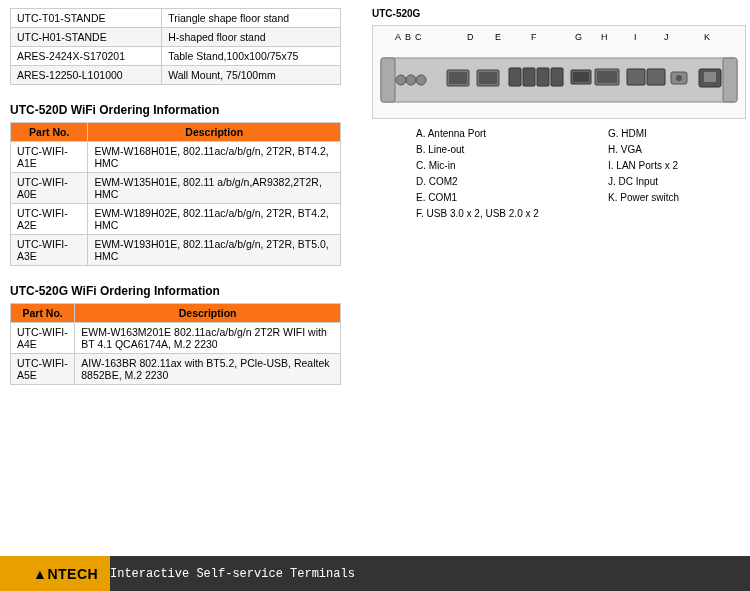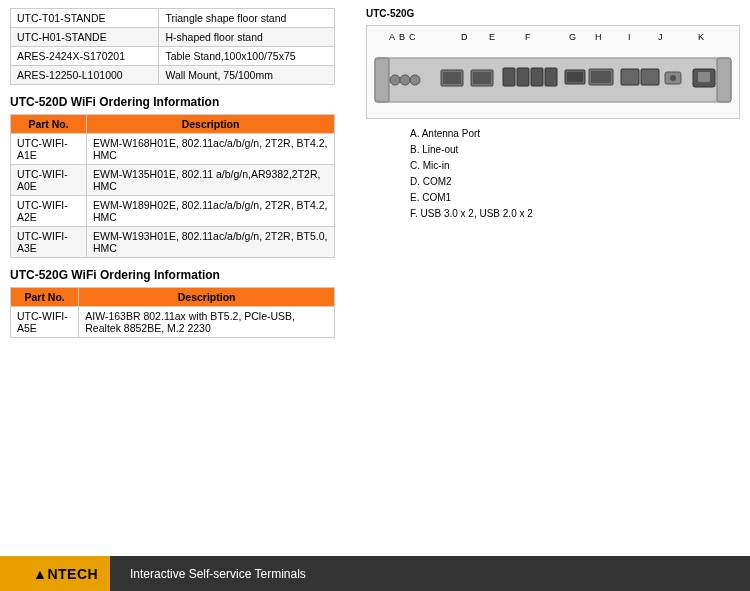--- a/index.html
+++ b/index.html
@@ -8,21 +8,21 @@
       font-size: 11px;
       background: #fff;
       color: #000;
       width: 750px;
       min-height: 591px;
       position: relative;
     }
 
     .main-content {
       display: flex;
-      padding: 8px 10px 10px 10px;
+      padding: 8px 4px 10px 10px;
       gap: 16px;
     }
 
     .left-panel {
       width: 370px;
       padding-right: 10px;
     }
 
     .right-panel {
       width: 380px;
@@ -49,21 +49,21 @@
     }
 
     table tbody tr:nth-child(even) {
       background: #f5f5f5;
     }
 
     .section-title {
       font-size: 12px;
       font-weight: bold;
       margin-bottom: 5px;
-      margin-top: 10px;
+      margin-top: 18px;
     }
 
     
     .diagram-title {
       font-size: 10px;
       font-weight: bold;
       margin-bottom: 6px;
       color: #000;
     }
 
@@ -109,21 +109,21 @@
       height: 35px;
       width: 110px;
       display: flex;
       align-items: center;
       justify-content: center;
     }
 
     .footer-tagline {
       color: #fff;
       font-size: 12px;
-      padding-left: 20px;
+      font-family: Liberation Mono, monospace;
     }
 
     .ad-logo {
       font-size: 14px;
       font-weight: bold;
       color: #fff;
       letter-spacing: 0.5px;
     }
 
     .ad-logo .ad {
@@ -188,20 +188,24 @@
 
     <div class="section-title">UTC-520G WiFi Ordering Information</div>
     <table>
       <thead>
         <tr>
           <th>Part No.</th>
           <th>Description</th>
         </tr>
       </thead>
       <tbody>
+        <tr>
+          <td>UTC-WIFI-A4E</td>
+          <td>EWM-W163M201E 802.11ac/a/b/g/n 2T2R WIFI with BT 4.1 QCA6174A, M.2 2230</td>
+        </tr>
         <tr>
           <td>UTC-WIFI-A5E</td>
           <td>AIW-163BR 802.11ax with BT5.2, PCle-USB, Realtek 8852BE, M.2 2230</td>
         </tr>
       </tbody>
     </table>
   </div>
 
   <div class="right-panel">
     <div class="diagram-title">UTC-520G</div>
@@ -265,20 +269,27 @@
 
     <div class="legend">
       <div class="legend-col">
         <div class="legend-item">A.  Antenna Port</div>
         <div class="legend-item">B.  Line-out</div>
         <div class="legend-item">C.  Mic-in</div>
         <div class="legend-item">D.  COM2</div>
         <div class="legend-item">E.  COM1</div>
         <div class="legend-item">F.  USB 3.0 x 2, USB 2.0 x 2</div>
       </div>
+      <div class="legend-col">
+        <div class="legend-item">G.  HDMI</div>
+        <div class="legend-item">H.  VGA</div>
+        <div class="legend-item">I.   LAN Ports x 2</div>
+        <div class="legend-item">J.   DC Input</div>
+        <div class="legend-item">K.  Power switch</div>
+      </div>
     </div>
   </div>
 </div>
 
 <div class="footer" style="position:fixed; bottom:0; width:750px;">
   <div class="footer-logo">
     <span class="ad-logo">
       <span class="ad" style="color:#e8a000;">AD</span><span style="color:#000000;">▲NTECH</span>
     </span>
   </div>

